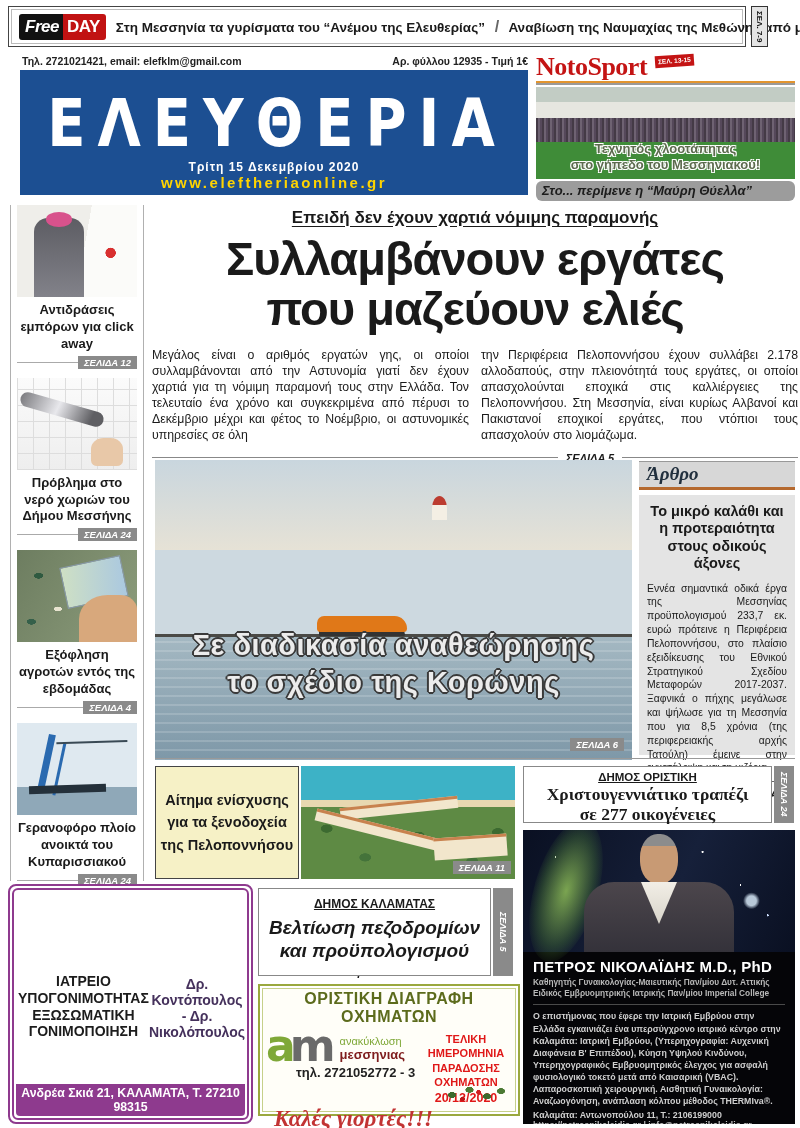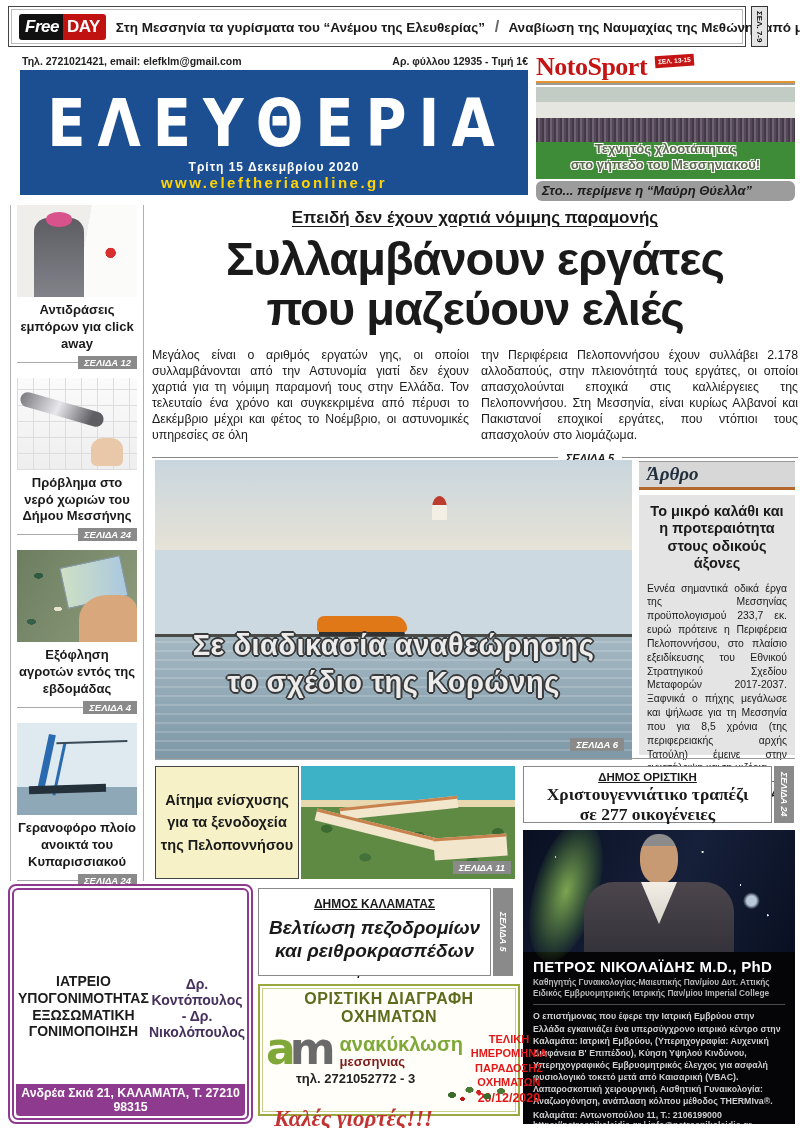--- a/index.html
+++ b/index.html
@@ -256,21 +256,21 @@
       background:#fffef8;padding:4px 6px;}
   .rc-title{text-align:center;font-weight:800;font-size:16px;letter-spacing:.5px;color:#5c6b1c;}
   .rc-row{display:flex;margin-top:2px;}
   .rc-left{flex:1;}
   .rc-logo{display:flex;align-items:center;}
   .rc-a{font-family:"DejaVu Sans",sans-serif;font-weight:800;font-size:44px;color:#7fa838;
       line-height:.8;}
   .rc-m{font-family:"DejaVu Sans",sans-serif;font-weight:800;font-size:44px;color:#6a6a6a;
       line-height:.8;margin-left:-6px;}
   .rc-words{margin-left:4px;line-height:1.05;padding-top:6px;}
-  .rc-w1{color:#7fa838;font-weight:bold;font-size:20px;}
+  .rc-w1{color:#7fa838;font-weight:normal;font-size:11px;}
   .rc-w2{color:#7f1d1d;font-weight:bold;font-size:13px;}
   .rc-phone{font-weight:bold;font-size:13px;margin:2px 0 0 30px;color:#222;}
   .rc-right{flex:0 0 92px;text-align:center;color:#e01818;font-weight:800;font-size:11px;
       line-height:1.3;padding-top:4px;}
   .rc-date{font-size:12.5px;margin-top:1px;}
   .rc-greet{font-family:"Liberation Serif",serif;font-style:italic;font-weight:bold;
       font-size:23px;color:#c23333;margin:0px 0 0 8px;display:inline-block;}
   .rc-holly{position:absolute;right:10px;bottom:6px;width:70px;height:26px;
       background:
       radial-gradient(7px 5px at 20% 50%,#3c6a2c 55%,transparent 62%),
@@ -465,21 +465,21 @@
           </li>
       </ul>
       <div class="ivf-bar">Ανδρέα Σκιά 21, ΚΑΛΑΜΑΤΑ, Τ. 27210 98315</div>
     </div>
   </div>
 
   <div class="kalamata">
     <div class="ka-kicker">ΔΗΜΟΣ ΚΑΛΑΜΑΤΑΣ</div>
     <div class="ka-h">
       <div>Βελτίωση πεζοδρομίων</div>
-      <div>και ρειθροκρασπέδων</div>
+      <div>και προϋπολογισμού</div>
     </div>
   </div>
   <div class="vbadge vb-kal">ΣΕΛΙΔΑ 5</div>
 
   <div class="recycle">
     <div class="rc-title">ΟΡΙΣΤΙΚΗ ΔΙΑΓΡΑΦΗ ΟΧΗΜΑΤΩΝ</div>
     <div class="rc-row">
       <div class="rc-left">
         <div class="rc-logo">
           <span class="rc-a">a</span>

